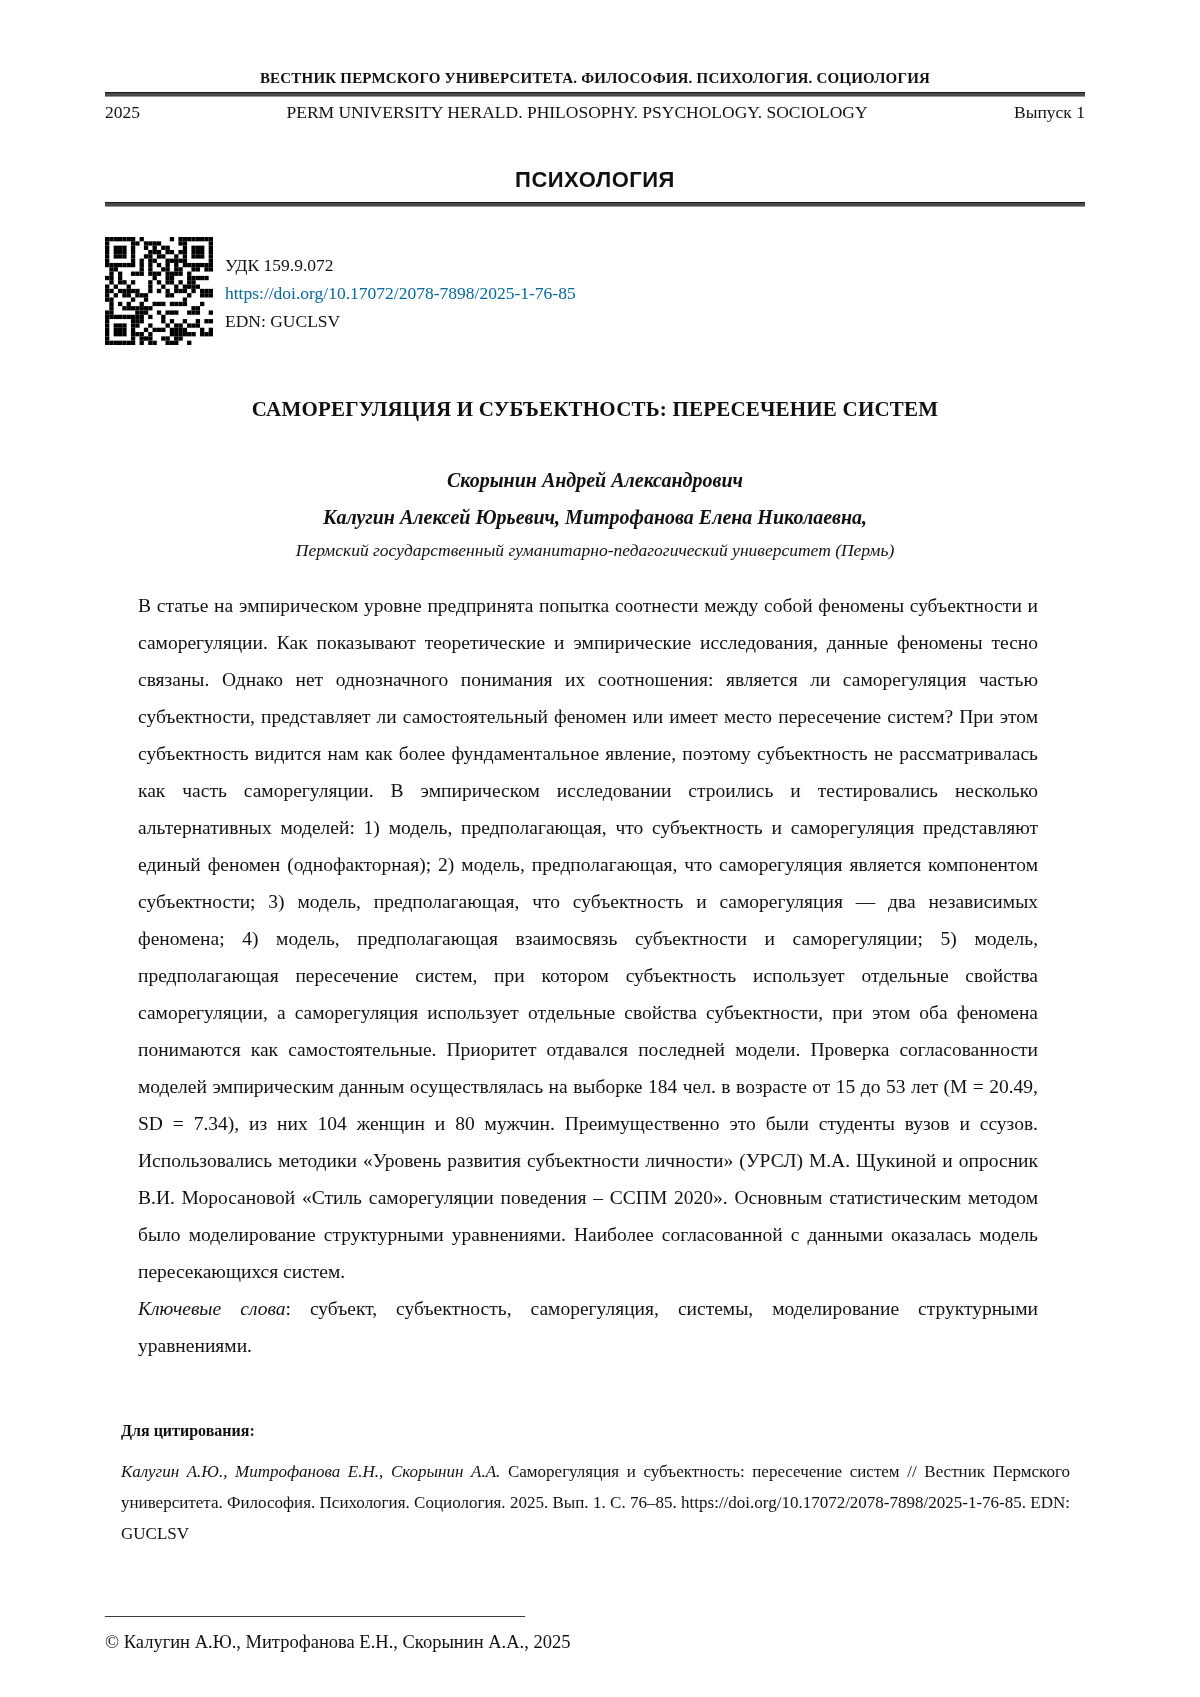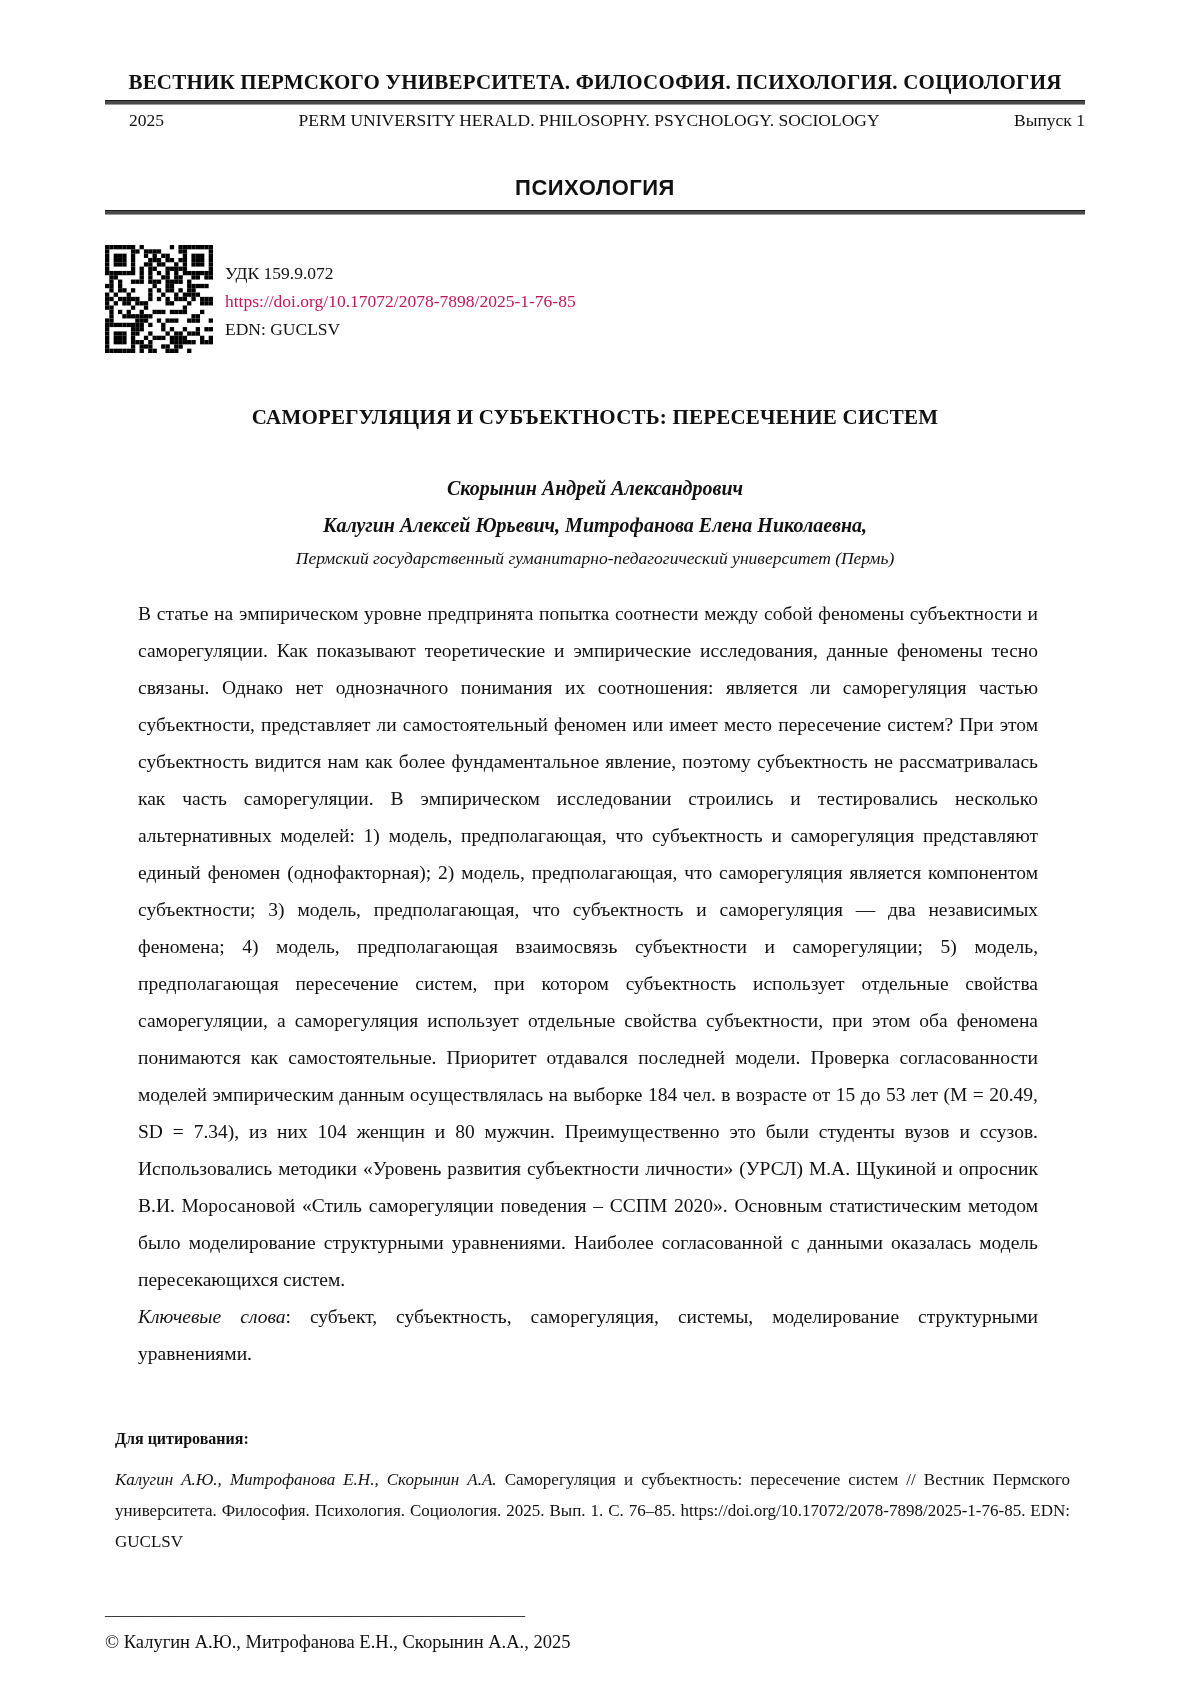--- a/index.html
+++ b/index.html
@@ -8,49 +8,49 @@
     width:1200px;height:1697px;
     background:#ffffff;
     font-family:"Liberation Serif", serif;
     color:#111;
     box-sizing:border-box;
     padding:70px 115px 0 105px;
     overflow:hidden;
   }
   
   .jh-line1{
-    text-align:center;font-weight:bold;font-size:21px;letter-spacing:.2px;
+    text-align:center;font-weight:bold;font-size:15px;letter-spacing:.2px;
     white-space:nowrap;
   }
   .rule{
     height:3px;background:#4a4a4a;
     border-top:1px solid #1b1b1b;border-bottom:1px solid #9a9a9a;
     margin-top:5px;
   }
   .jh-line2{
-    display:flex;align-items:baseline;margin-top:5px;font-size:17.5px;margin-left:24px;
+    display:flex;align-items:baseline;margin-top:5px;font-size:17.5px;
   }
   .jh-year{flex:0 0 auto;}
   .jh-eng{flex:1 1 auto;text-align:center;}
   .jh-issue{flex:0 0 auto;}
   
   .section-heading{
     margin-top:44px;text-align:center;
     font-family:"Liberation Sans", sans-serif;
     font-weight:bold;font-size:22px;letter-spacing:.5px;
   }
   .rule2{margin-top:9px;}
   
   .meta-row{
     margin-top:30px;display:flex;justify-content:space-between;align-items:flex-end;
   }
   .meta-left{display:flex;align-items:flex-start;}
   .qr{width:108px;height:108px;flex:0 0 auto;}
   .meta-ids{margin-left:12px;font-size:17.5px;line-height:28px;padding-top:14px;}
-  .meta-ids .doi{color:#be185d;text-decoration:none;}
+  .meta-ids .doi{color:#0369a1;text-decoration:none;}
   .meta-dates{
     text-align:right;font-style:italic;font-size:15.5px;line-height:25px;padding-top:14px;
   }
   
   .article-title{
     margin-top:52px;text-align:center;font-weight:bold;font-size:21px;letter-spacing:.2px;
   }
   .authors{
     margin-top:40px;text-align:center;font-weight:bold;font-style:italic;
     font-size:20px;line-height:37px;
@@ -59,21 +59,21 @@
     margin-top:4px;text-align:center;font-style:italic;font-size:17.5px;
   }
   
   .abstract-block{
     margin:26px 47px 0 33px;
     font-size:19.5px;line-height:37px;text-align:justify;
   }
   .abstract-block p{margin:0;}
   .kw-label{font-style:italic;}
   
-  .citation-block{margin:58px 15px 0 10px;}
+  .citation-block{margin:58px 15px 0 16px;}
   .citation-label{font-weight:bold;font-size:16px;}
   .citation-text{
     margin-top:16px;font-size:17px;line-height:31px;text-align:justify;
   }
   .cit-authors{font-style:italic;}
   
   .footer{position:absolute;left:105px;top:1600px;width:980px;}
   .footer-rule{
     font-size:17.5px;letter-spacing:0;white-space:nowrap;line-height:18px;
   }

